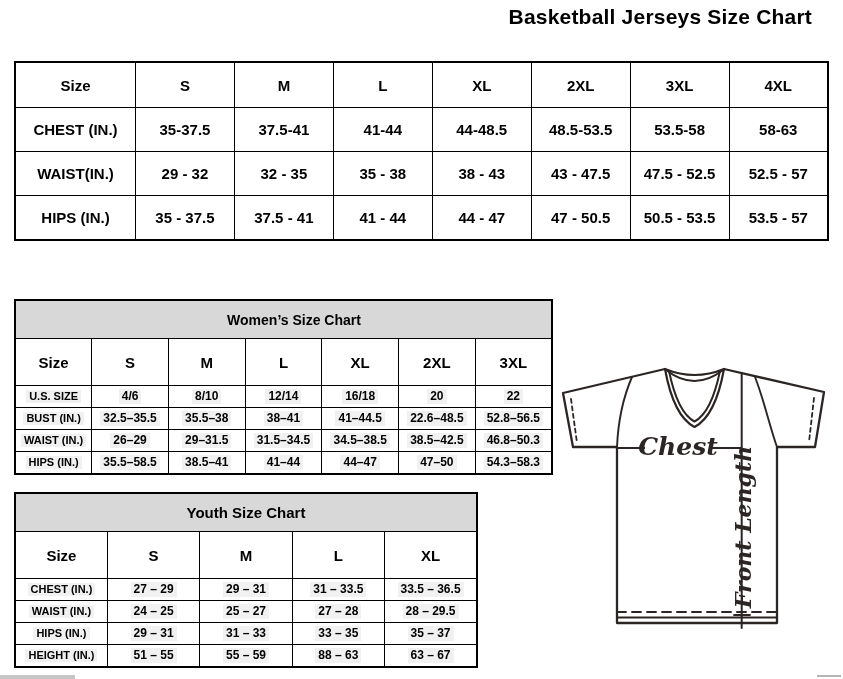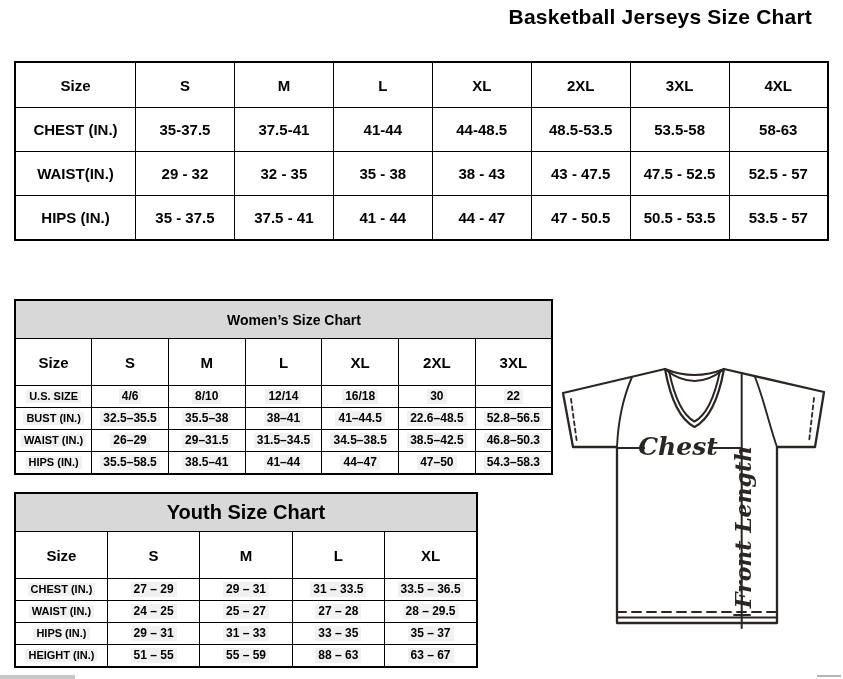--- a/index.html
+++ b/index.html
@@ -25,21 +25,21 @@
   
   .t-women{left:14px;top:299px;width:539px;}
   .t-women .cap{height:37px;font-size:14px;padding-left:21px;}
   .t-women .cols th{height:46px;font-size:15px;}
   .t-women tbody th,.t-women tbody td{height:21px;font-size:12px;}
   .t-women tbody th{font-size:11px;}
   .t-women .rowlabel{width:85px;}
 
   
   .t-youth{left:14px;top:492px;width:464px;}
-  .t-youth .cap{height:37px;font-size:20px;}
+  .t-youth .cap{height:37px;font-size:15px;}
   .t-youth .cols th{height:46px;font-size:15px;}
   .t-youth tbody th,.t-youth tbody td{height:21px;font-size:12px;}
   .t-youth tbody th{font-size:11px;}
   .t-youth .rowlabel{width:113px;}
 
   .hl{background:#f1f1f1;padding:0 3px;display:inline-block;line-height:1.25;}
 
   .jersey{position:absolute;left:560px;top:362px;width:283px;height:285px;}
   .jersey text{font-family:"DejaVu Serif","Liberation Serif",serif;
                font-style:italic;font-weight:bold;fill:var(--line,#2b2523);}
@@ -116,21 +116,21 @@
           <th>3XL</th>
         </tr>
     </thead>
     <tbody>
         <tr>
           <th class="rowlabel"><span class="hl">U.S. SIZE</span></th>
           <td><span class="hl">4/6</span></td>
           <td><span class="hl">8/10</span></td>
           <td><span class="hl">12/14</span></td>
           <td><span class="hl">16/18</span></td>
-          <td><span class="hl">30</span></td>
+          <td><span class="hl">20</span></td>
           <td><span class="hl">22</span></td>
         </tr>
         <tr>
           <th class="rowlabel"><span class="hl">BUST (IN.)</span></th>
           <td><span class="hl">32.5–35.5</span></td>
           <td><span class="hl">35.5–38</span></td>
           <td><span class="hl">38–41</span></td>
           <td><span class="hl">41–44.5</span></td>
           <td><span class="hl">22.6–48.5</span></td>
           <td><span class="hl">52.8–56.5</span></td>

